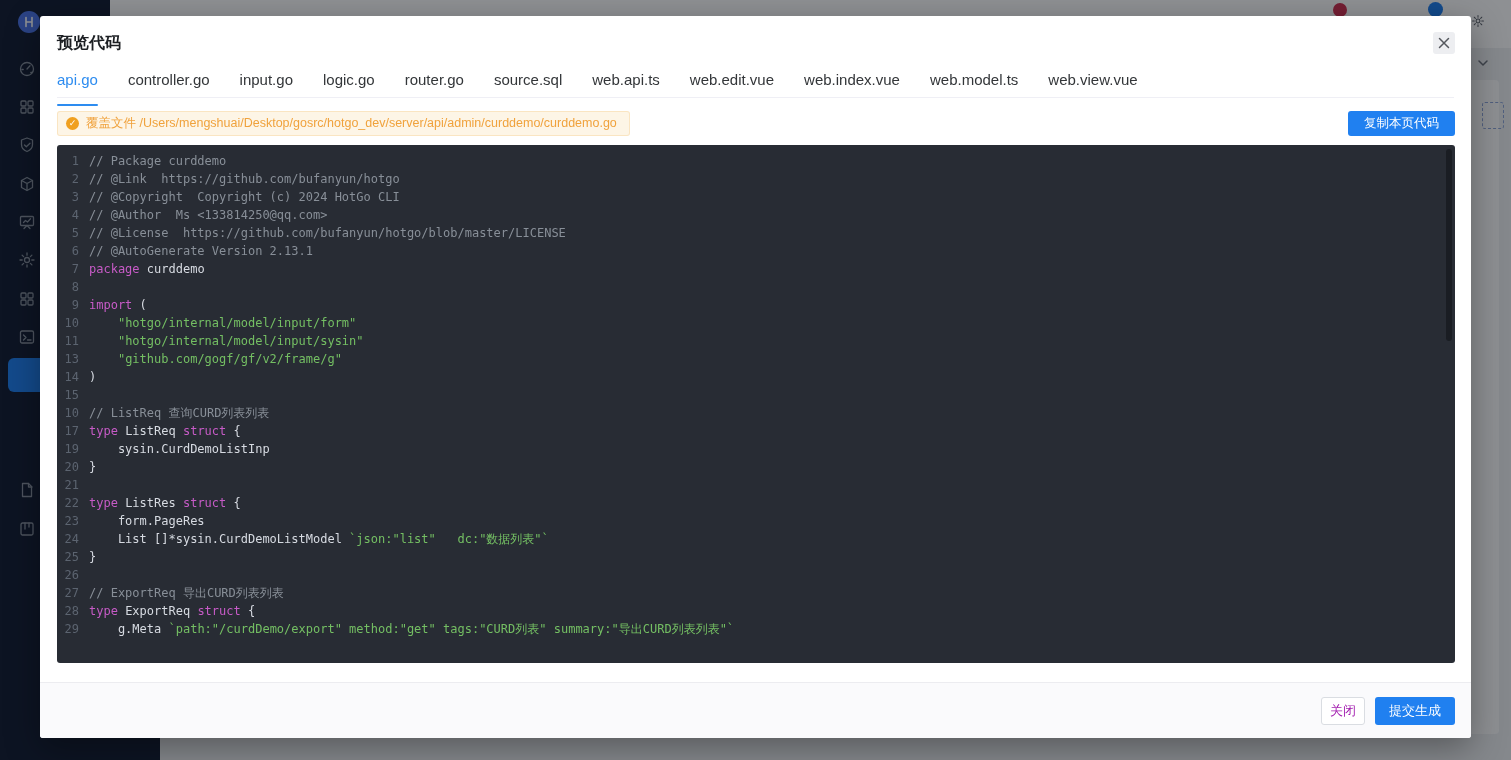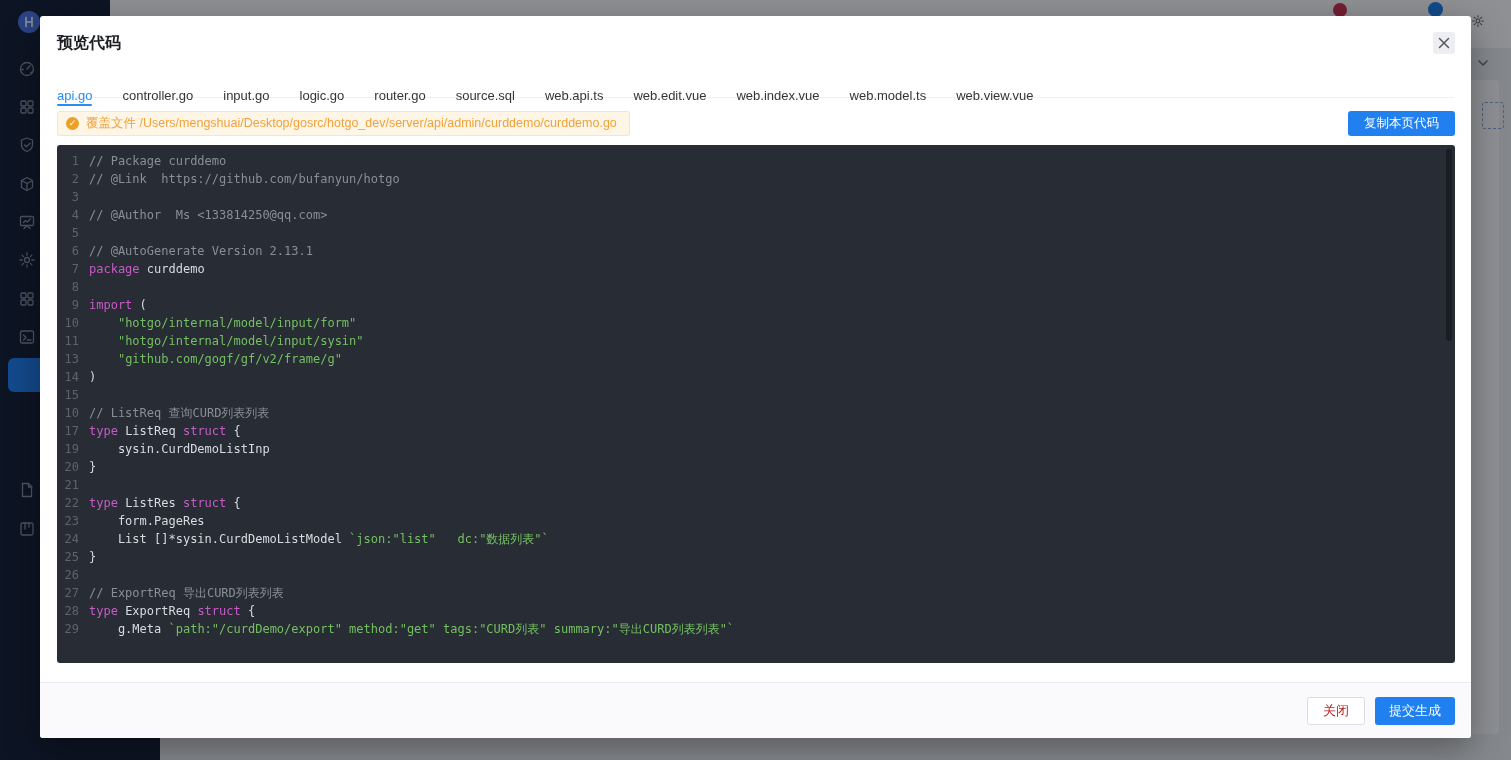--- a/index.html
+++ b/index.html
@@ -30,21 +30,21 @@
   
   .modal { position:absolute; left:40px; top:16px; width:1431px; height:722px; background:#fff;
            border-radius:3px; box-shadow:0 10px 34px rgba(0,0,0,.35); display:flex; flex-direction:column; overflow:hidden; }
   .m-header { height:54px; display:flex; align-items:center; justify-content:space-between; padding:0 16px 0 17px;gap:48px; }
   .m-title { font-size:16px; font-weight:700; color:#1c1f23; }
   .m-close { width:22px; height:22px; background:#edeef1; border-radius:3px; display:flex;
              align-items:center; justify-content:center; cursor:pointer; }
   .m-close svg { width:12px; height:12px; stroke:#55585e; stroke-width:1.5; stroke-linecap:round; }
 
   .m-tabs { margin:0 17px; display:flex; gap:30px; height:28px; border-bottom:1px solid #efeff5; }
-  .m-tab { font-size:13px; color:#333639; line-height:20px; position:relative; cursor:pointer; white-space:nowrap;margin-top:16px; }
+  .m-tab { font-size:15px; color:#333639; line-height:20px; position:relative; cursor:pointer; white-space:nowrap; }
   .m-tab.active { color:#2d8cf0; }
   .m-tab.active::after { content:""; position:absolute; left:0; right:0; bottom:-9px; height:2px;
                          background:#2d8cf0; border-radius:1px; }
 
   .m-alert-row { margin:13px 16px 0 17px; display:flex; justify-content:space-between; align-items:center; height:25px; }
   .m-alert { display:inline-flex; align-items:center; gap:7px; background:var(--warn-bg);
              border:1px solid rgba(240,160,32,0.18); border-radius:3px; padding:0 12px 0 8px; height:25px;
              font-size:12.5px; color:var(--warn-text); }
   .alert-check { width:13px; height:13px; border-radius:50%; background:var(--warn); color:#fff;
                  font-size:9px; line-height:13px; display:flex; align-items:center; justify-content:center; flex:none; }
@@ -58,22 +58,22 @@
   .cl { display:flex; white-space:pre; }
   .ln { width:22px; text-align:right; color:var(--code-ln); flex:none; margin-right:10px; }
   .cm { color:var(--code-cm); }
   .kw { color:var(--code-kw); }
   .str { color:var(--code-str); }
   .pl  { color:var(--code-pl); }
   .code-thumb { position:absolute; right:3px; top:4px; width:6px; height:192px; background:#1a1d23; border-radius:3px; }
 
   .m-footer { margin-top:19px; flex:1; border-top:1px solid #ececf0; background:#fafafc;
               display:flex; align-items:center; justify-content:flex-end; gap:10px; padding:0 16px; }
-  .btn-default { height:28px; padding:0 15px; background:#fff; border:1px solid #dadde2; border-radius:3px;
-                 font-size:13px; color:#b91c1c; cursor:pointer; font-family:inherit; }
+  .btn-default { height:28px; padding:0 8px; background:#fff; border:1px solid #dadde2; border-radius:3px;
+                 font-size:13px; color:#a21caf; cursor:pointer; font-family:inherit; }
   .btn-primary { height:28px; padding:0 14px; background:var(--accent); border:none; border-radius:3px;
                  font-size:13px; color:#fff; cursor:pointer; font-family:Liberation Sans, sans-serif; }
 </style>
 </head>
 <body>
 
 <div class="screen">
 
   <div class="u-header"></div>
   <div class="u-card"></div>
@@ -181,23 +181,23 @@
         <span class="alert-check">✓</span>
         <span>覆盖文件 /Users/mengshuai/Desktop/gosrc/hotgo_dev/server/api/admin/curddemo/curddemo.go</span>
       </div>
       <button class="m-copy-btn">复制本页代码</button>
     </div>
 
     <div class="m-code">
       <div class="code-scroll" id="code-content">
           <div class="cl"><span class="ln">1</span><span><span class="cm">// Package curddemo</span></span></div>
           <div class="cl"><span class="ln">2</span><span><span class="cm">// @Link  https://github.com/bufanyun/hotgo</span></span></div>
-          <div class="cl"><span class="ln">3</span></div>
+          <div class="cl"><span class="ln">3</span><span><span class="cm">// @Copyright  Copyright (c) 2024 HotGo CLI</span></span></div>
           <div class="cl"><span class="ln">4</span><span><span class="cm">// @Author  Ms &lt;133814250@qq.com&gt;</span></span></div>
-          <div class="cl"><span class="ln">5</span></div>
+          <div class="cl"><span class="ln">5</span><span><span class="cm">// @License  https://github.com/bufanyun/hotgo/blob/master/LICENSE</span></span></div>
           <div class="cl"><span class="ln">6</span><span><span class="cm">// @AutoGenerate Version 2.13.1</span></span></div>
           <div class="cl"><span class="ln">7</span><span><span class="kw">package</span><span class="pl"> curddemo</span></span></div>
           <div class="cl"><span class="ln">8</span><span></span></div>
           <div class="cl"><span class="ln">9</span><span><span class="kw">import</span><span class="pl"> (</span></span></div>
           <div class="cl"><span class="ln">10</span><span><span class="pl">    </span><span class="str">"hotgo/internal/model/input/form"</span></span></div>
           <div class="cl"><span class="ln">11</span><span><span class="pl">    </span><span class="str">"hotgo/internal/model/input/sysin"</span></span></div>
           <div class="cl"><span class="ln">13</span><span><span class="pl">    </span><span class="str">"github.com/gogf/gf/v2/frame/g"</span></span></div>
           <div class="cl"><span class="ln">14</span><span><span class="pl">)</span></span></div>
           <div class="cl"><span class="ln">15</span><span></span></div>
           <div class="cl"><span class="ln">10</span><span><span class="cm">// ListReq 查询CURD列表列表</span></span></div>

